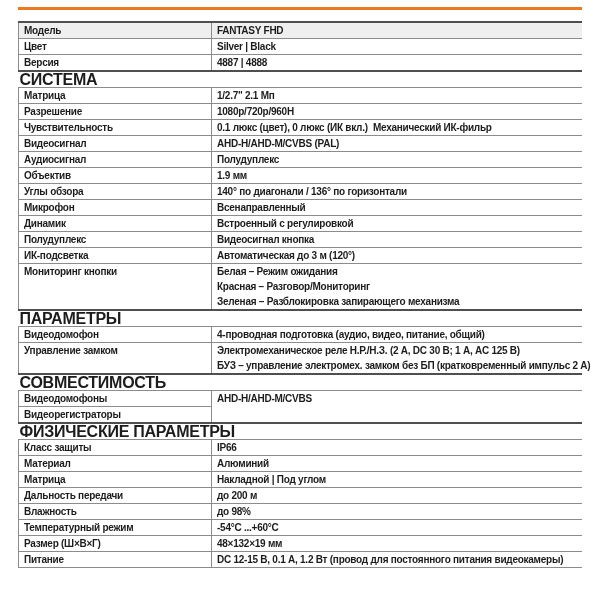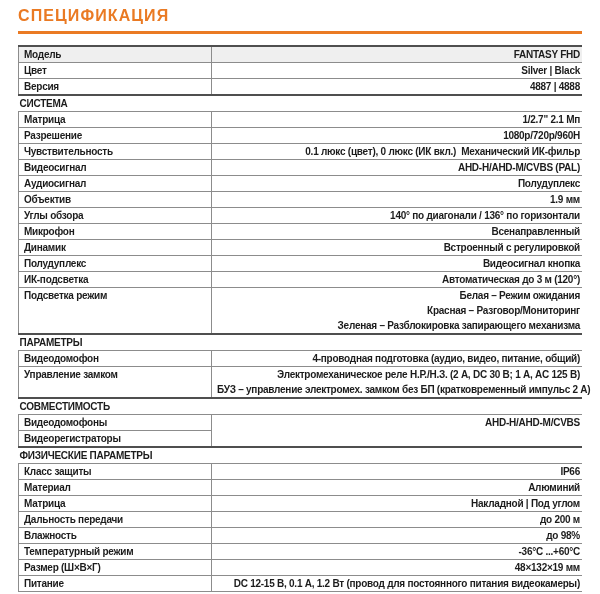--- a/index.html
+++ b/index.html
@@ -27,38 +27,37 @@
     width:564px;border-collapse:collapse;table-layout:fixed;
     border-top:2px solid var(--heavy);
     font-size:10px;font-weight:700;letter-spacing:-0.25px;color:var(--ink);
   }
   col.c1{width:193px;}
   td{
     border-bottom:1px solid var(--border);
     padding:0 2px 0 5px;
     line-height:15px;vertical-align:top;
   }
-  td div{white-space:nowrap;text-align:right;}
+  td div{white-space:nowrap;}
   td.lbl{
     border-left:1px solid var(--border);
     border-right:1px solid var(--border);
     white-space:nowrap;overflow:hidden;
   }
   tr.model td{background:var(--hdr-bg);}
   tr.section td{
     border-top:2px solid var(--heavy);
     border-bottom:1px solid var(--border);
-    padding-left:1px;font-size:10px;white-space:nowrap;
+    padding-left:1px;font-size:16px;white-space:nowrap;
   }
 </style>
 </head>
 <body>
 
 <div class="page">
-  <h1 class="title">СПЕЦИФИКАЦИЯ</h1>
   <div class="rule"></div>
   <table class="spec">
     <colgroup>
         <col class="c1">
         <col>
       </colgroup>
     <tbody id="spec-body">
         <tr class="model">
           <td class="lbl">Модель</td>
           <td class="val">
@@ -140,21 +139,21 @@
             <div>Видеосигнал кнопка</div>
           </td>
         </tr>
         <tr>
           <td class="lbl">ИК-подсветка</td>
           <td class="val">
             <div>Автоматическая до 3 м (120°)</div>
           </td>
         </tr>
         <tr>
-          <td class="lbl">Подсветка режим</td>
+          <td class="lbl">Мониторинг кнопки</td>
           <td class="val">
             <div>Белая – Режим ожидания</div>
             <div>Красная – Разговор/Мониторинг</div>
             <div>Зеленая – Разблокировка запирающего механизма</div>
           </td>
         </tr>
         <tr class="section">
           <td colspan="2">ПАРАМЕТРЫ</td>
         </tr>
         <tr>
@@ -211,21 +210,21 @@
         </tr>
         <tr>
           <td class="lbl">Влажность</td>
           <td class="val">
             <div>до 98%</div>
           </td>
         </tr>
         <tr>
           <td class="lbl">Температурный режим</td>
           <td class="val">
-            <div>-36°C ...+60°C</div>
+            <div>-54°C ...+60°C</div>
           </td>
         </tr>
         <tr>
           <td class="lbl">Размер (Ш×В×Г)</td>
           <td class="val">
             <div>48×132×19 мм</div>
           </td>
         </tr>
         <tr>
           <td class="lbl">Питание</td>

